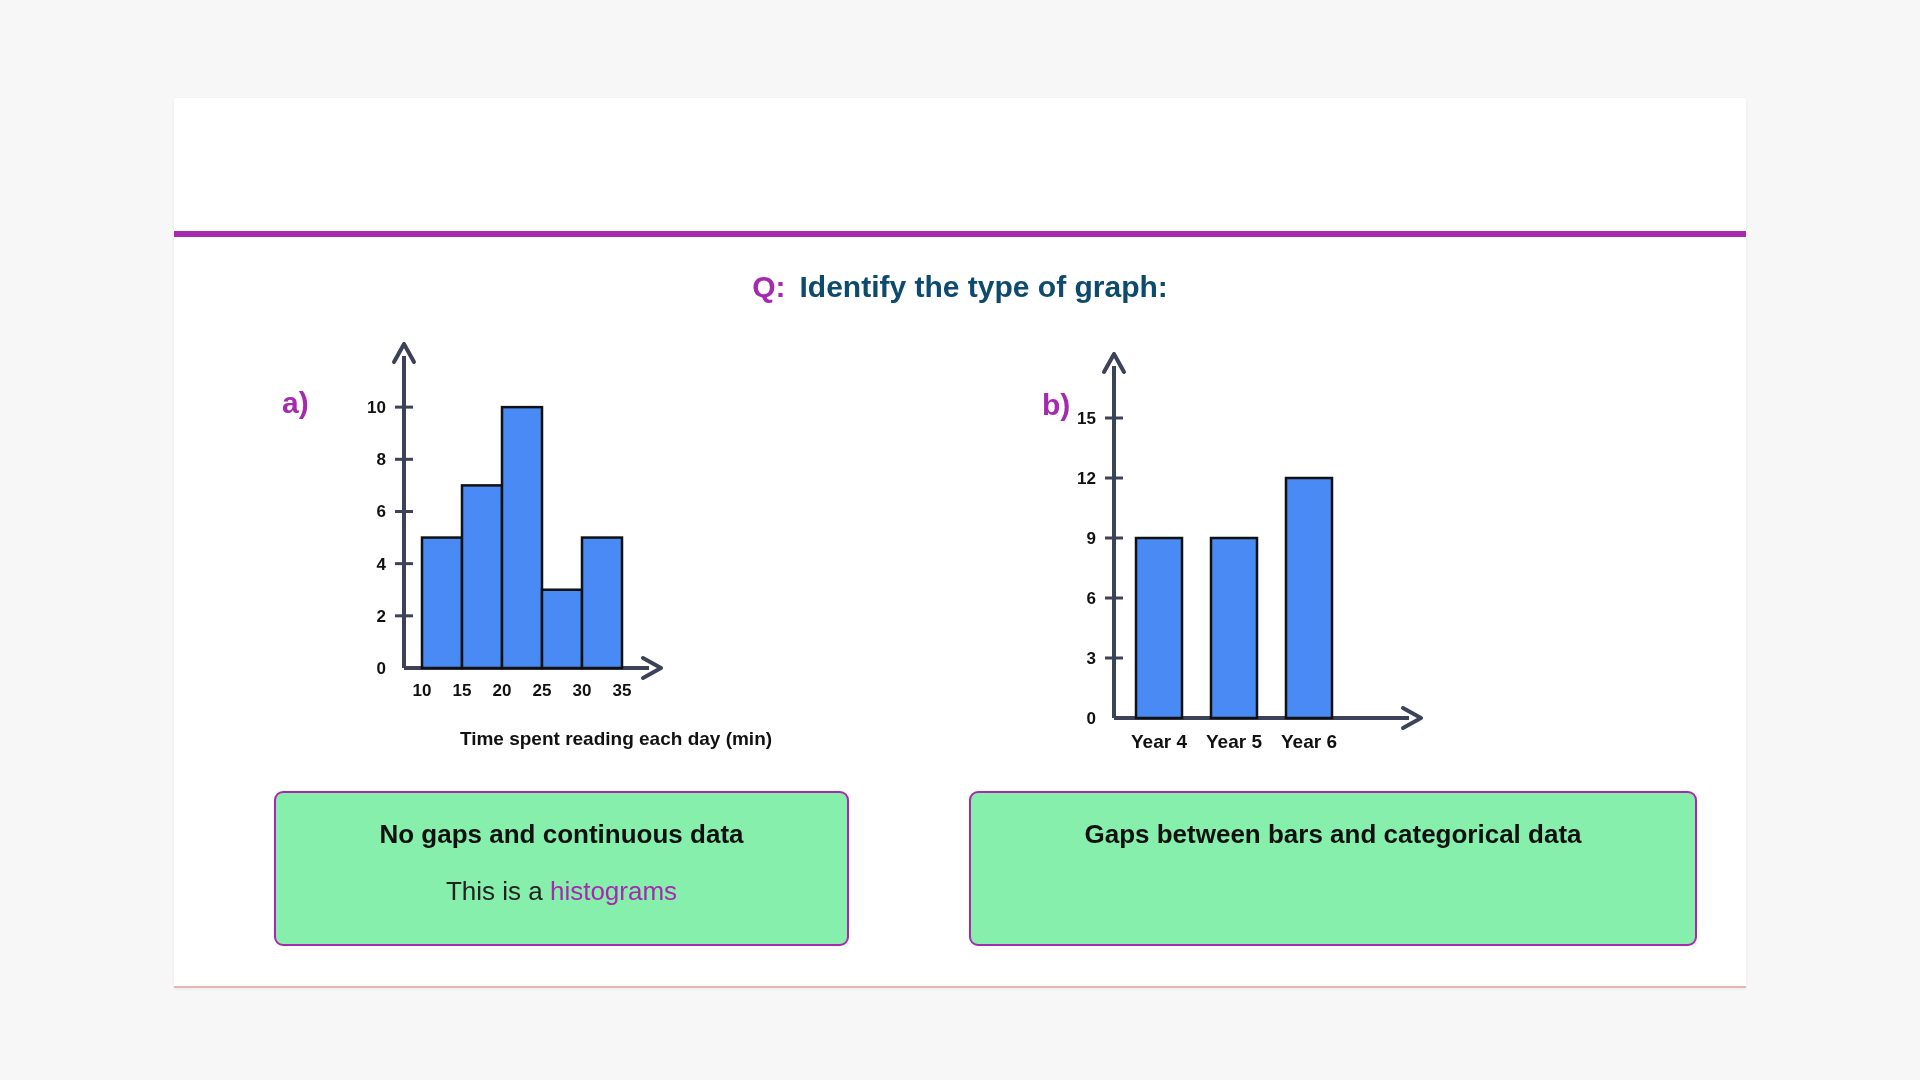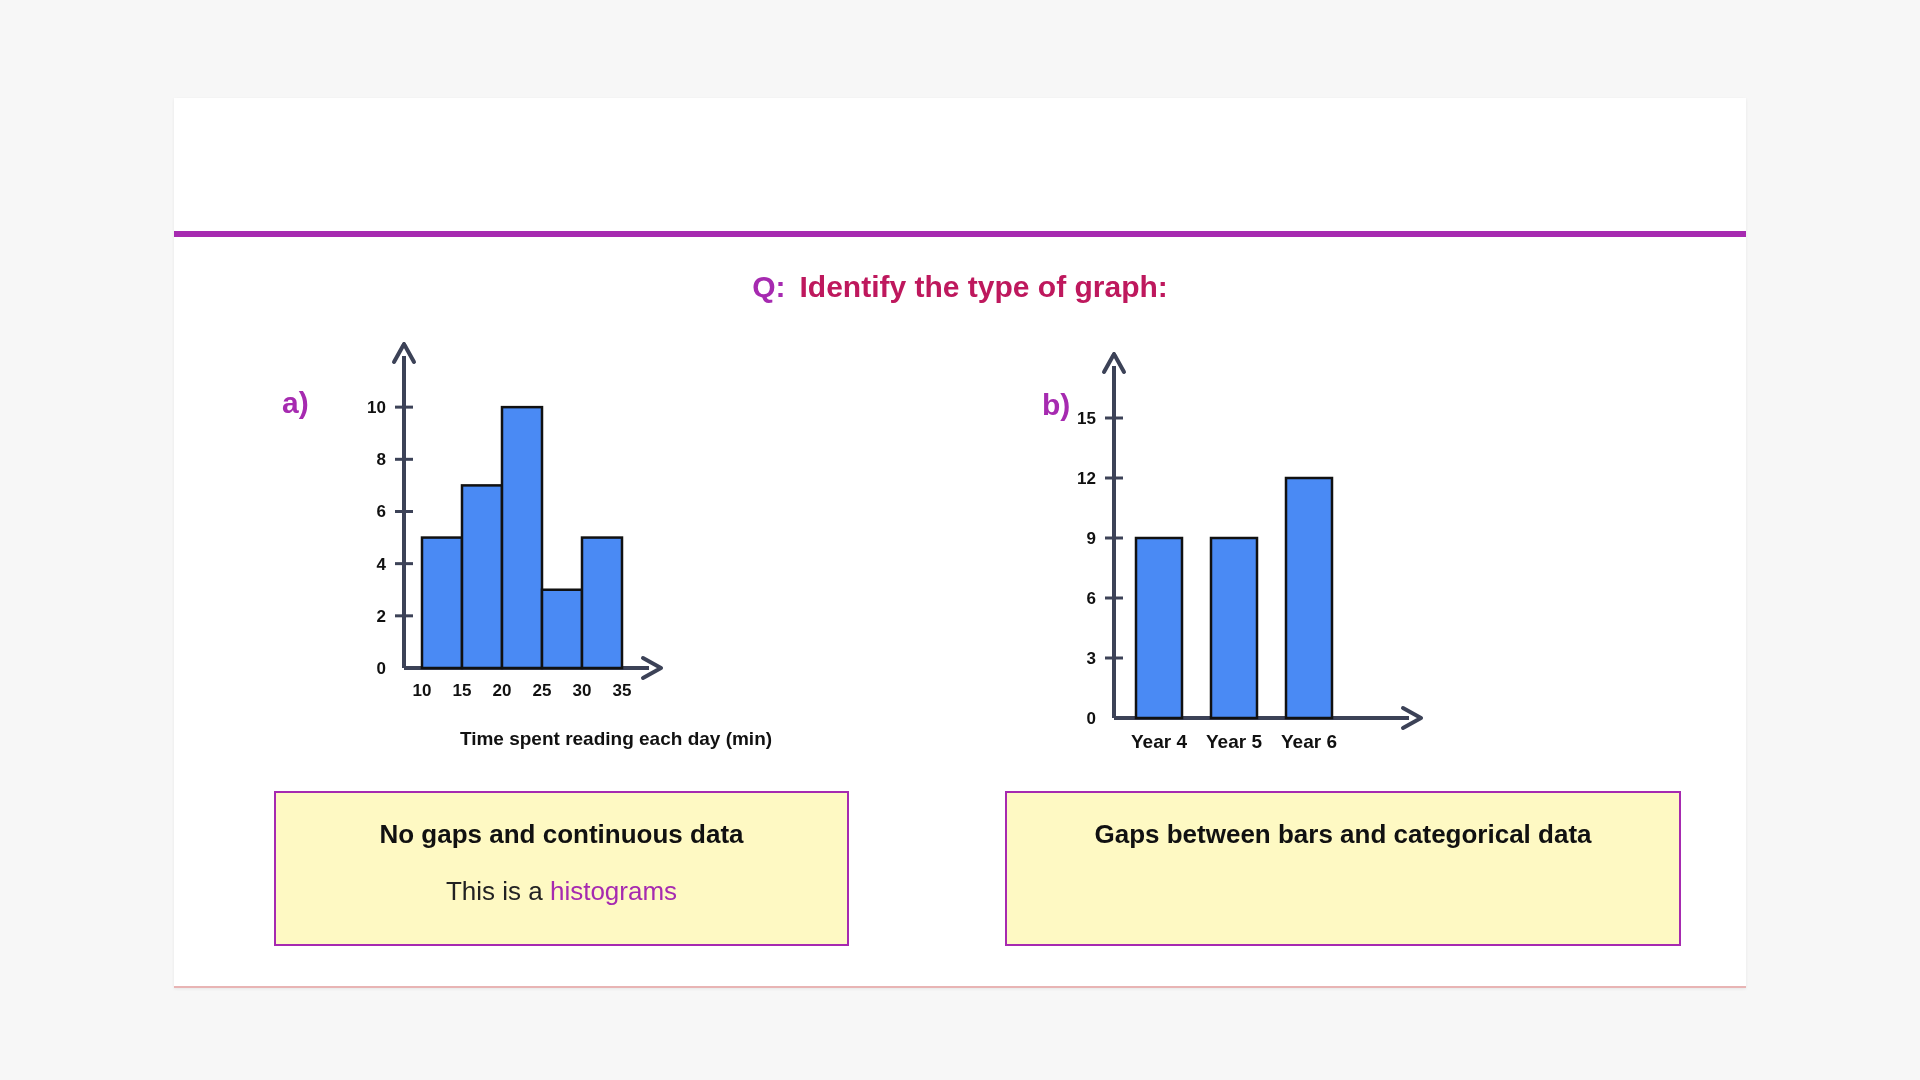--- a/index.html
+++ b/index.html
@@ -58,21 +58,21 @@
     position: absolute;
     top: 172px;
     left: 0;
     width: 100%;
     text-align: center;
     font-size: 30px;
     font-weight: bold;
     white-space: nowrap;
   }
   #question-marker { color: #a62ab0; }
-  #question-text { color: #be185d; margin-left: 14px; }
+  #question-text { color: #0c4a6e; margin-left: 14px; }
 
   
   .panel {
     position: absolute;
     top: 230px;
     height: 440px;
   }
   #panel-a { left: 80px;  width: 700px; }
   #panel-b { left: 790px; width: 700px; }
 
@@ -110,27 +110,27 @@
     font-weight: bold;
     color: #111111;
     white-space: nowrap;
   }
 
   
   .answer-box {
     position: absolute;
     top: 693px;
     border: 2px solid #a62ab0;
-    border-radius: 0;
-    background: #fef9c3;
+    border-radius: 9px;
+    background: #86efac;
     box-sizing: border-box;
     text-align: center;
   }
   #answer-box-a { left: 100px; width: 575px; height: 155px; }
-  #answer-box-b { left: 795px; width: 676px; height: 155px; margin-left: 36px; }
+  #answer-box-b { left: 795px; width: 728px; height: 155px; }
 
   .answer-heading {
     margin-top: 26px;
     font-size: 26px;
     font-weight: bold;
     color: #111111;
     white-space: nowrap;
   }
   .answer-sentence {
     margin-top: 26px;

